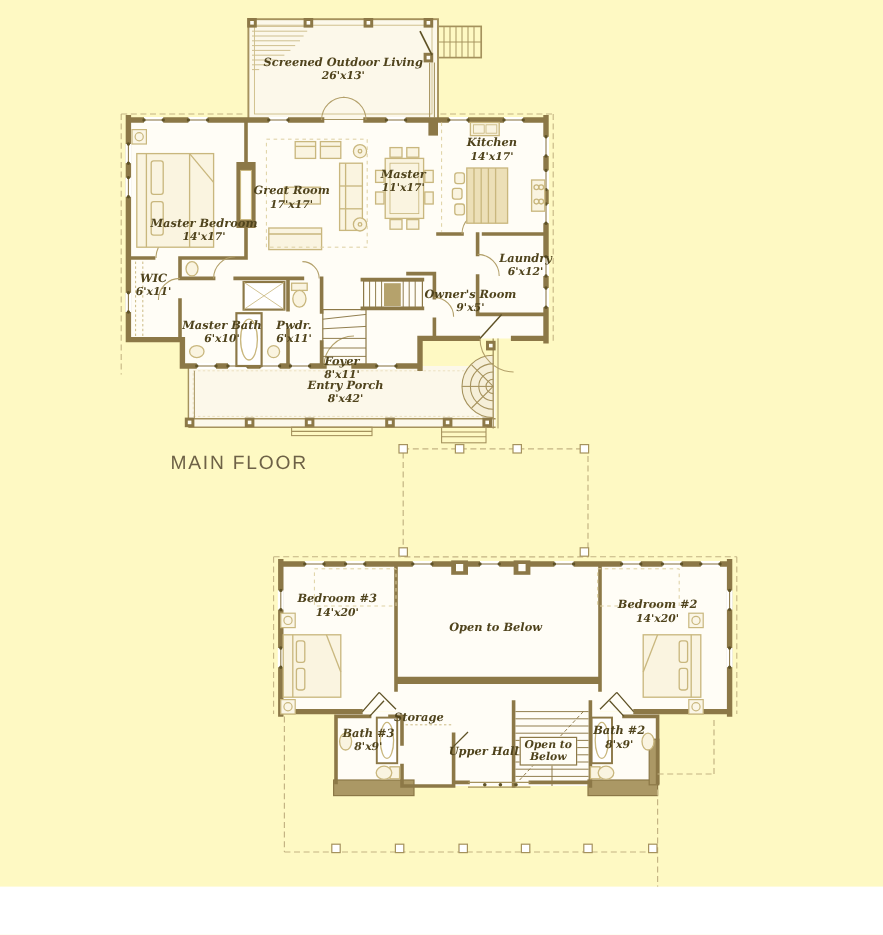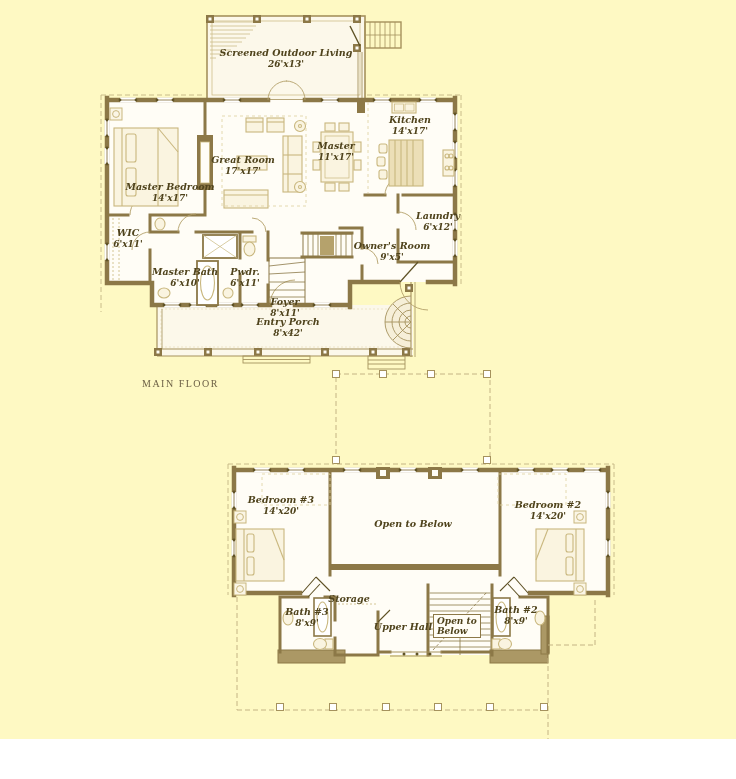--- a/index.html
+++ b/index.html
@@ -3,25 +3,25 @@
 <meta charset="utf-8">
 <style>
   html,body{margin:0;padding:0;background:#fff;}
   .canvas{position:relative;width:736px;height:739px;background:#fef9c3;overflow:hidden;
           font-family:"DejaVu Serif", serif;}
   .plan-svg{position:absolute;left:0;top:0;}
   .room-label{position:absolute;transform:translateX(-50%);text-align:center;
               font-style:italic;font-weight:bold;font-size:9.5px;line-height:10.5px;
               color:#4f431c;white-space:nowrap;z-index:5;}
   .room-label .dims{font-size:9px;}
-  .floor-title{position:absolute;font-family:Liberation Serif, serif;font-size:10px;
+  .floor-title{position:absolute;font-family:Liberation Sans, sans-serif;font-size:16px;
                letter-spacing:1.5px;color:#6e6247;z-index:5;white-space:nowrap;}
   .boxed-label{position:absolute;border:1px solid #8c7847;background:#fffdf5;
                padding:1px 3px;font-style:italic;font-weight:bold;font-size:9px;
-               line-height:10px;color:#4f431c;text-align:left;z-index:5;white-space:nowrap;}
+               line-height:10px;color:#4f431c;text-align:center;z-index:5;white-space:nowrap;}
 </style>
 </head>
 <body>
 
 <div class="canvas">
 
 <svg class="plan-svg" width="736" height="779" viewBox="0 0 736 779">
   <defs>
     <g id="winh">
           <rect x="-8" y="-2.5" width="16" height="5" fill="#ffffff"></rect>

